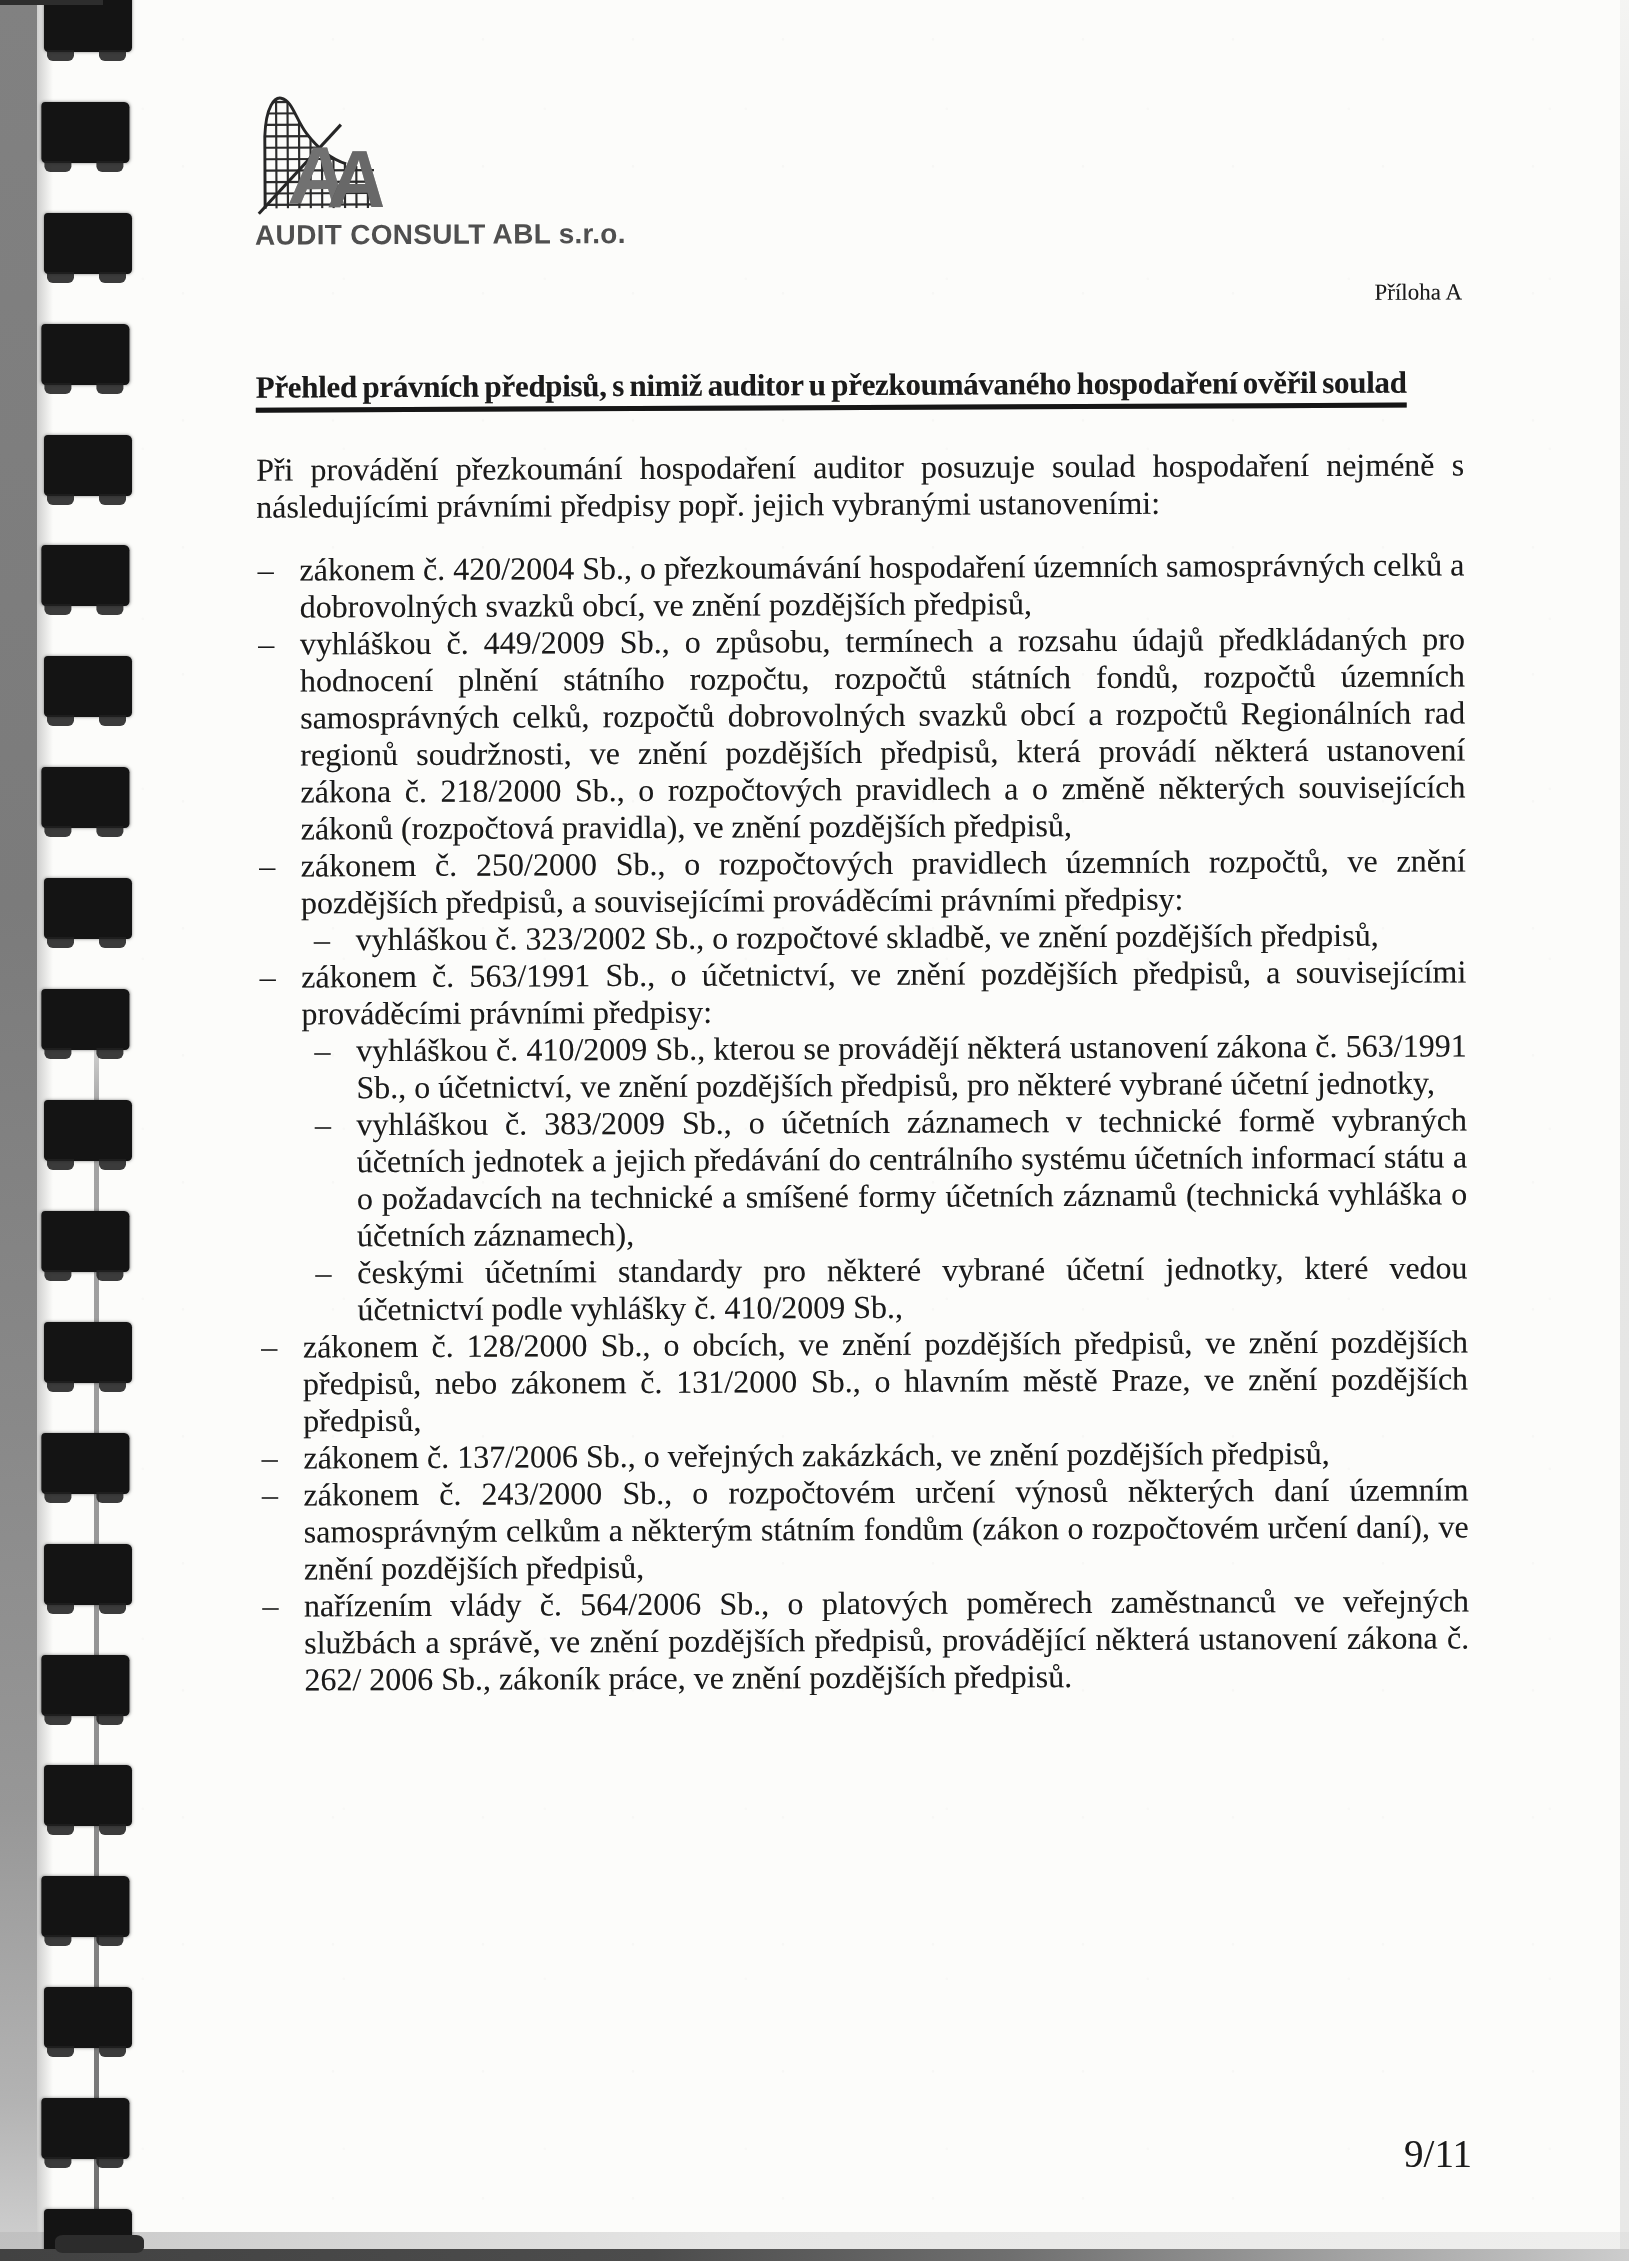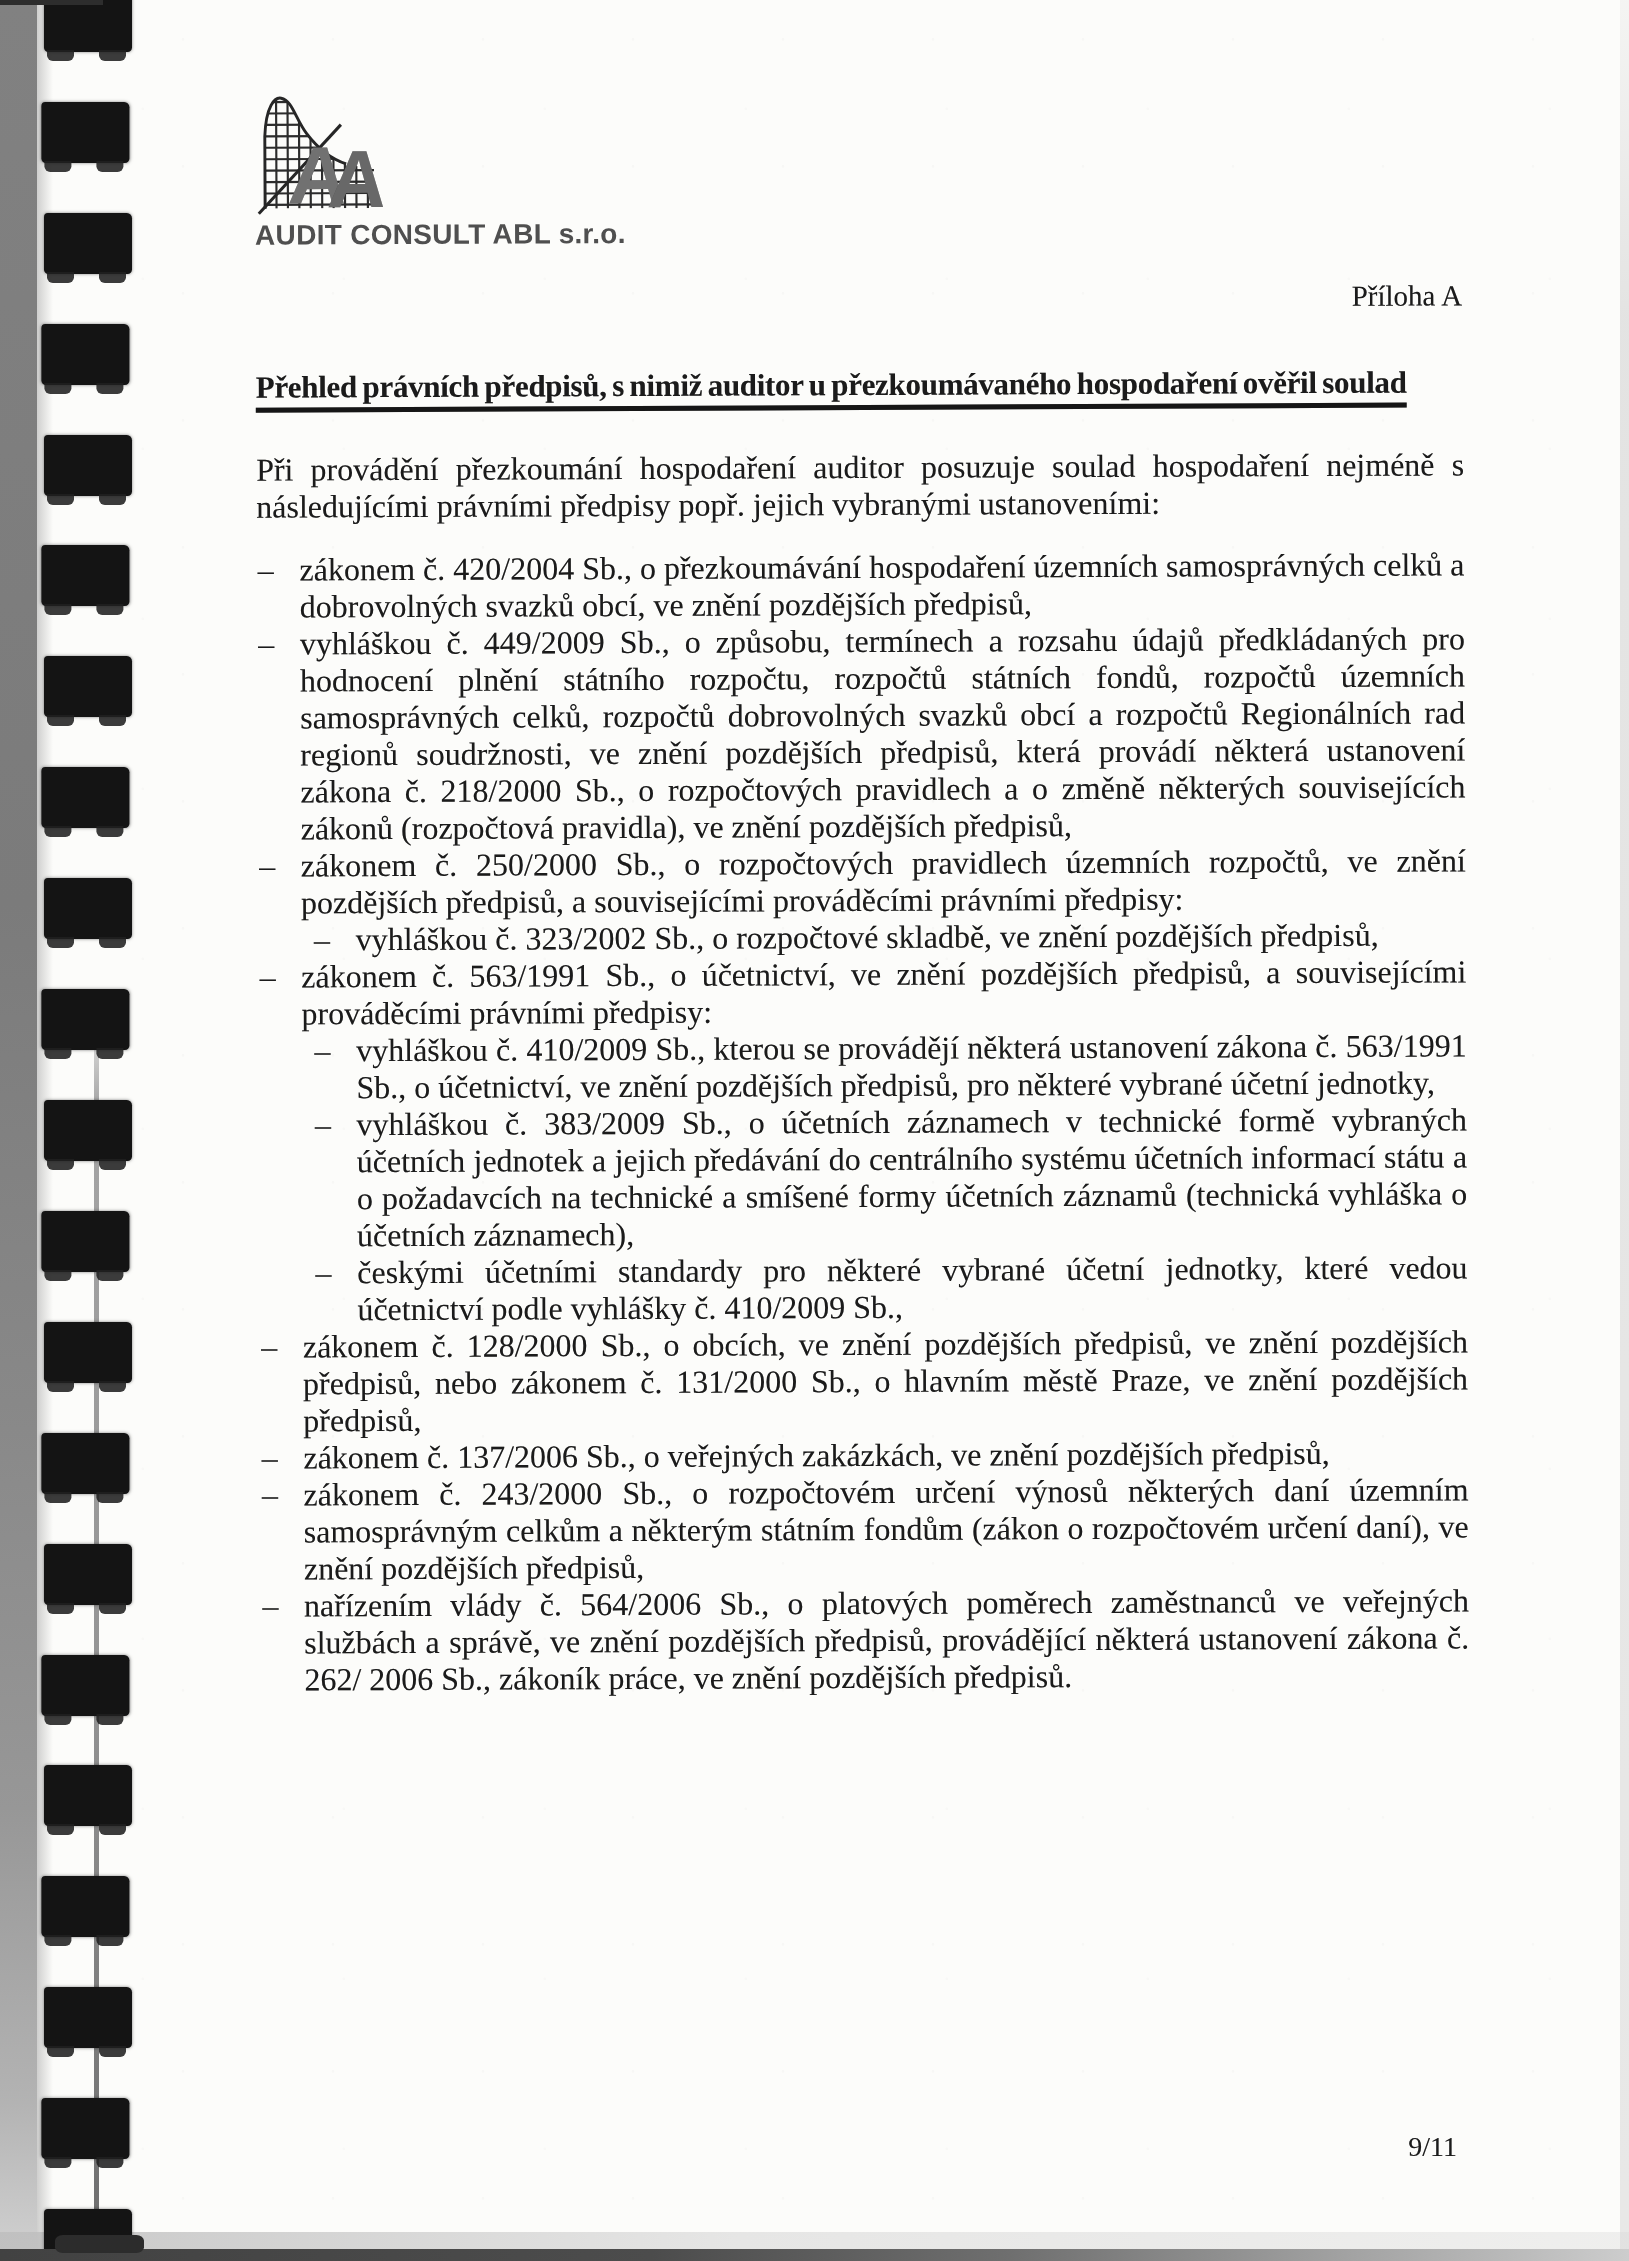--- a/index.html
+++ b/index.html
@@ -37,31 +37,31 @@
   .right-edge { position:absolute; right:0; top:0; width:9.7px; height:100%; z-index:2;
     background:linear-gradient(180deg,rgba(200,200,200,.15),rgba(203,203,203,.5) 14%,rgba(208,208,208,.45) 100%); }
   
   .content { position:absolute; left:257px; top:0; width:1208px; z-index:1;
     transform:rotate(-0.25deg); transform-origin:50% 40%;
     text-shadow:0 0 0.6px rgba(20,20,20,.35); }
   .logo-wrap { margin-top:83px; }
   .logo-mark { display:block; }
   .company-name { font-family:"Liberation Sans","DejaVu Sans",sans-serif; font-weight:bold;
     font-size:28px; line-height:35px; color:#4f4f4f; letter-spacing:0.3px; text-shadow:none; }
-  .appendix { position:absolute; top:282px; right:1.3px; font-size:29px; }
+  .appendix { position:absolute; top:282px; right:1.3px; font-size:23px; }
   .doc-title { margin:105px 0 0 0; font-size:31px; font-weight:bold; line-height:1.95;
     text-align:justify; letter-spacing:-0.3px; word-spacing:-1.9px;
     text-decoration:underline; text-decoration-thickness:5.2px; text-underline-offset:9.7px;
     text-decoration-color:#161616; }
   .intro { margin:34px 0 0 0; font-size:32px; line-height:37px; text-align:justify; }
   .legal-list { list-style:none; margin:26px 0 0 0; padding:0; font-size:32px; line-height:37px; }
   .legal-list li { position:relative; padding-left:43px; text-align:justify; }
   .dash { position:absolute; left:1.3px; top:0; }
   .sublist { list-style:none; margin:0 0 0 11.6px; padding:0; }
-  .page-number { position:absolute; right:173px; top:2131px; font-size:28px; z-index:1;
+  .page-number { position:absolute; right:158px; top:2131px; font-size:39px; z-index:1;
     text-shadow:0 0 0.6px rgba(20,20,20,.3); }
 </style>
 </head>
 <body>
 
 <div class="page">
 
   <div class="scanner-edge"></div>
   <div class="scanner-edge-fade"></div>
   <div class="comb-spine"></div>

